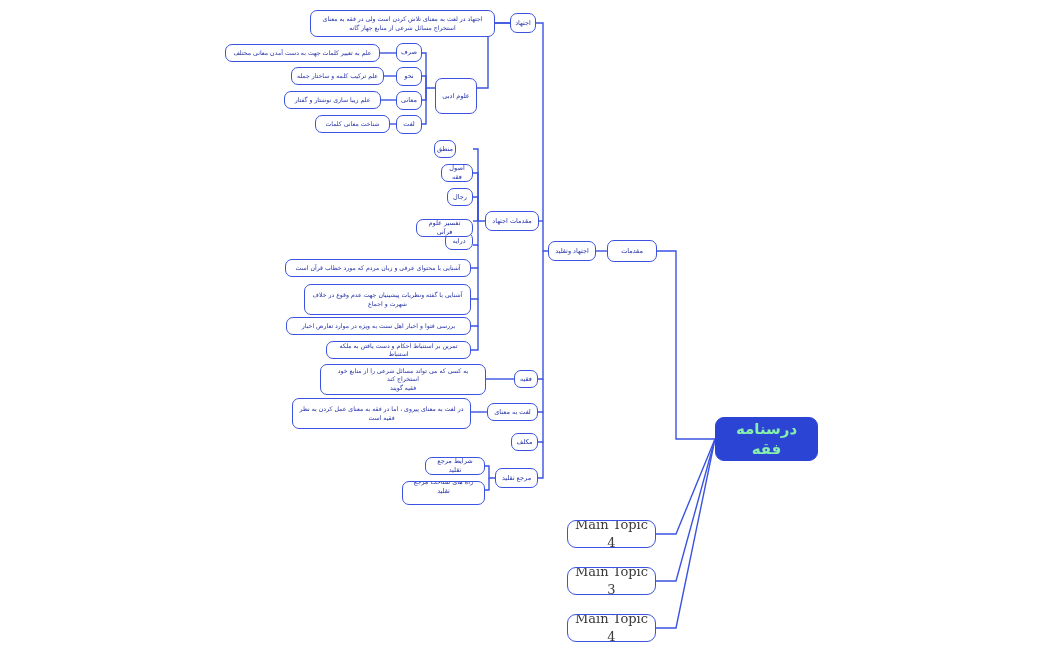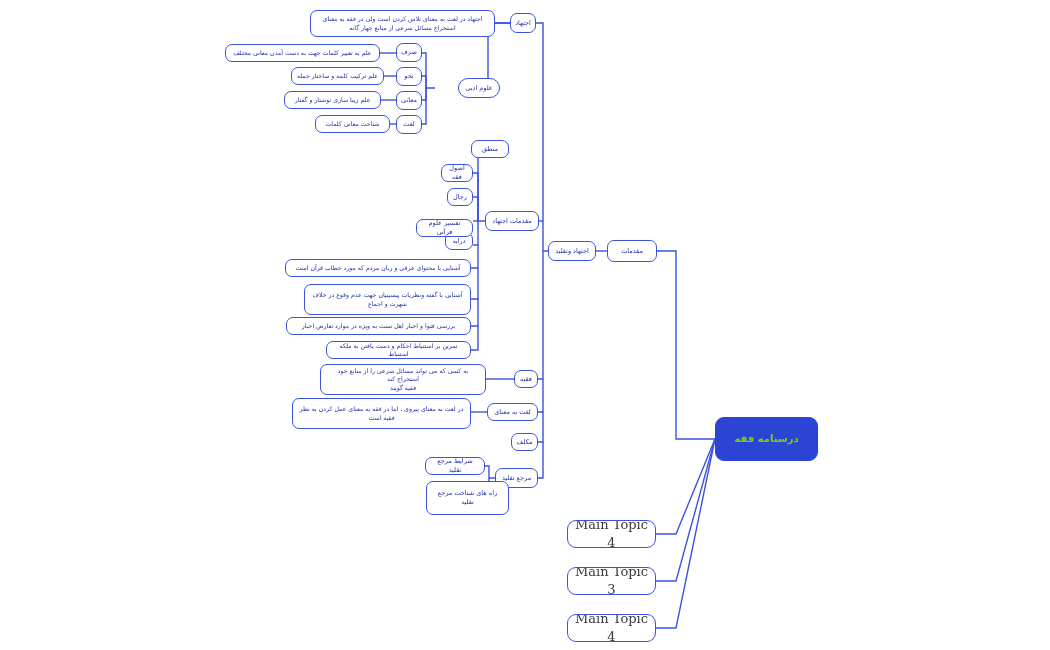--- a/index.html
+++ b/index.html
@@ -48,23 +48,23 @@
     text-align: center;
     padding: 8px 5px;
     line-height: 1.35;
     direction: rtl;
     white-space: pre-line;
     overflow: hidden;
   }
   .node.root {
     background: #2b44d4;
     border: 1.2px solid #2b44d4;
-    color: #84cc16;
+    color: #86efac;
     border-radius: 9px;
-    font-size: 10px;
+    font-size: 15px;
     font-weight: bold;
     letter-spacing: .3px;
   }
   .node.latin {
     direction: ltr;
     font-family: "DejaVu Serif", "Liberation Serif", serif;
     color: #3a3a3a;
     font-size: 13px;
     border-radius: 9px;
     border-width: 1.4px;
@@ -152,21 +152,21 @@
 
     <div class="node small" style="left:510px; top:13px; width:26px; height:20px;">
       <span>اجتهاد</span>
     </div>
 
     <div class="node leafdef" style="left:310px; top:10px; width:185px; height:27px;">
       <span>اجتهاد در لغت به معنای تلاش کردن است  ولی در  فقه به معنای
 استخراج مسائل شرعی از منابع  چهار گانه</span>
     </div>
 
-    <div class="node small" style="left:458px; top:78px; width:42px; height:20px;border-radius:10px;">
+    <div class="node small" style="left:435px; top:78px; width:42px; height:36px;">
       <span>علوم ادبی</span>
     </div>
 
     <div class="node small" style="left:396px; top:43px; width:26px; height:19px;">
       <span>صرف</span>
     </div>
     <div class="node leafdef" style="left:225px; top:44px; width:155px; height:18px;">
       <span>علم به تغییر کلمات جهت به دست آمدن معانی مختلف</span>
     </div>
 
@@ -188,21 +188,21 @@
       <span>لغت</span>
     </div>
     <div class="node leafdef" style="left:315px; top:115px; width:75px; height:18px;">
       <span>شناخت معانی کلمات</span>
     </div>
 
     <div class="node small" style="left:485px; top:211px; width:54px; height:20px;">
       <span>مقدمات  اجتهاد</span>
     </div>
 
-    <div class="node small" style="left:471px; top:140px; width:38px; height:18px;">
+    <div class="node small" style="left:434px; top:140px; width:22px; height:18px;">
       <span>منطق</span>
     </div>
 
     <div class="node small" style="left:441px; top:164px; width:32px; height:18px;">
       <span>اصول فقه</span>
     </div>
 
     <div class="node small" style="left:447px; top:188px; width:26px; height:18px;">
       <span>رجال</span>
     </div>
@@ -253,18 +253,18 @@
     </div>
 
     <div class="node small" style="left:495px; top:468px; width:43px; height:20px;">
       <span>مرجع تقلید</span>
     </div>
 
     <div class="node small" style="left:425px; top:457px; width:60px; height:18px;">
       <span>شرایط مرجع تقلید</span>
     </div>
 
-    <div class="node small" style="left:426px; top:481px; width:83px; height:34px;">
+    <div class="node small" style="left:402px; top:481px; width:83px; height:24px;align-items:flex-end;">
       <span>راه های شناخت مرجع تقلید</span>
     </div>
 
   </div>
 </div>
 
 </body></html>

